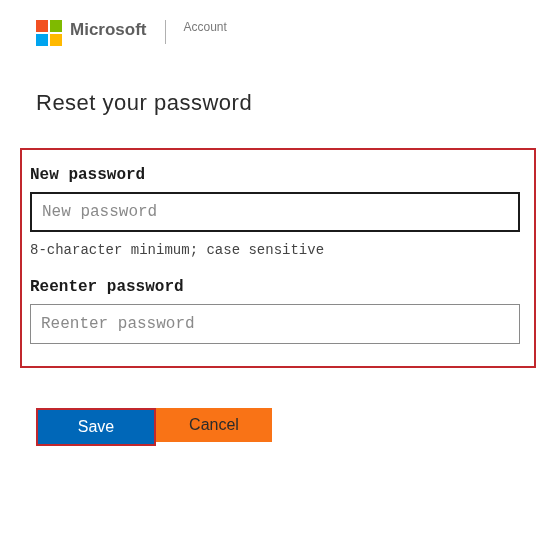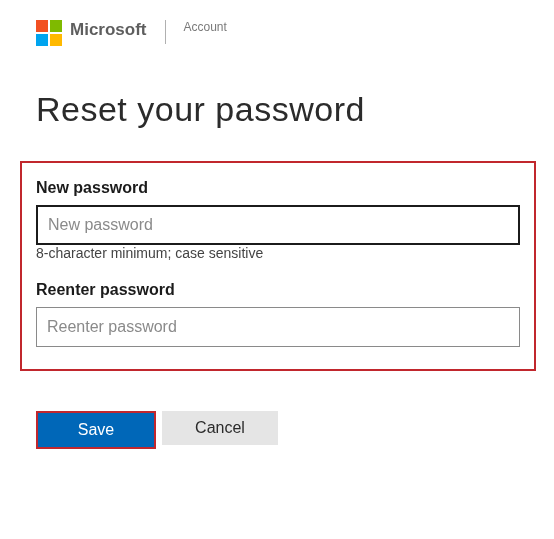--- a/index.html
+++ b/index.html
@@ -33,31 +33,32 @@
       height: 24px;
       background: #b0b0b0;
       margin: 0 18px;
     }
     .section-name {
       font-size: 12px;
       color: #7a7a7a;
       font-weight: 400;
     }
     .page-title {
-      font-size: 34px;
+      font-size: 22px;
       font-weight: 300;
       color: #2b2b2b;
       padding-left: 36px;
       margin-bottom: 32px;
       letter-spacing: 0.5px;
     }
     .form-box {
       border: 2px solid #c1272d;
       margin: 0 18px 0 20px;
-      padding: 16px 14px 22px 14px;
+      padding: 16px 14px 22px 8px;
+      font-family: Liberation Mono, monospace;
     }
     .field-label {
       font-size: 16px;
       font-weight: 700;
       color: #1b1b1b;
       margin-bottom: 8px;
     }
     .text-input {
       width: 100%;
       height: 40px;
@@ -69,46 +70,46 @@
     }
     .text-input.secondary {
       border: 1px solid #8a8a8a;
     }
     .text-input::placeholder {
       color: #8a8a8a;
     }
     .hint {
       font-size: 14px;
       color: #444;
+      margin-top: 10px;
       margin-bottom: 20px;
     }
     .button-row {
       display: flex;
-      gap: 6px;
       padding-left: 36px;
       margin-top: 40px;
     }
     .btn {
       width: 116px;
       height: 34px;
       border: none;
       font-size: 16px;
       font-family: inherit;
       cursor: pointer;
     }
     .btn-primary-wrap {
       border: 2px solid #c1272d;
       display: inline-block;
     }
     .btn-primary {
       background: #0067b8;
       color: #ffffff;
     }
     .btn-secondary {
-      background: #e5e5e5;
+      background: #f97316;
       color: #2b2b2b;
     }
   </style>
 </head>
 <body>
 
 <div class="header">
   <span class="logo">
     <svg width="26" height="26" viewBox="0 0 26 26">
       <rect x="0" y="0" width="12" height="12" fill="#f25022"></rect>

